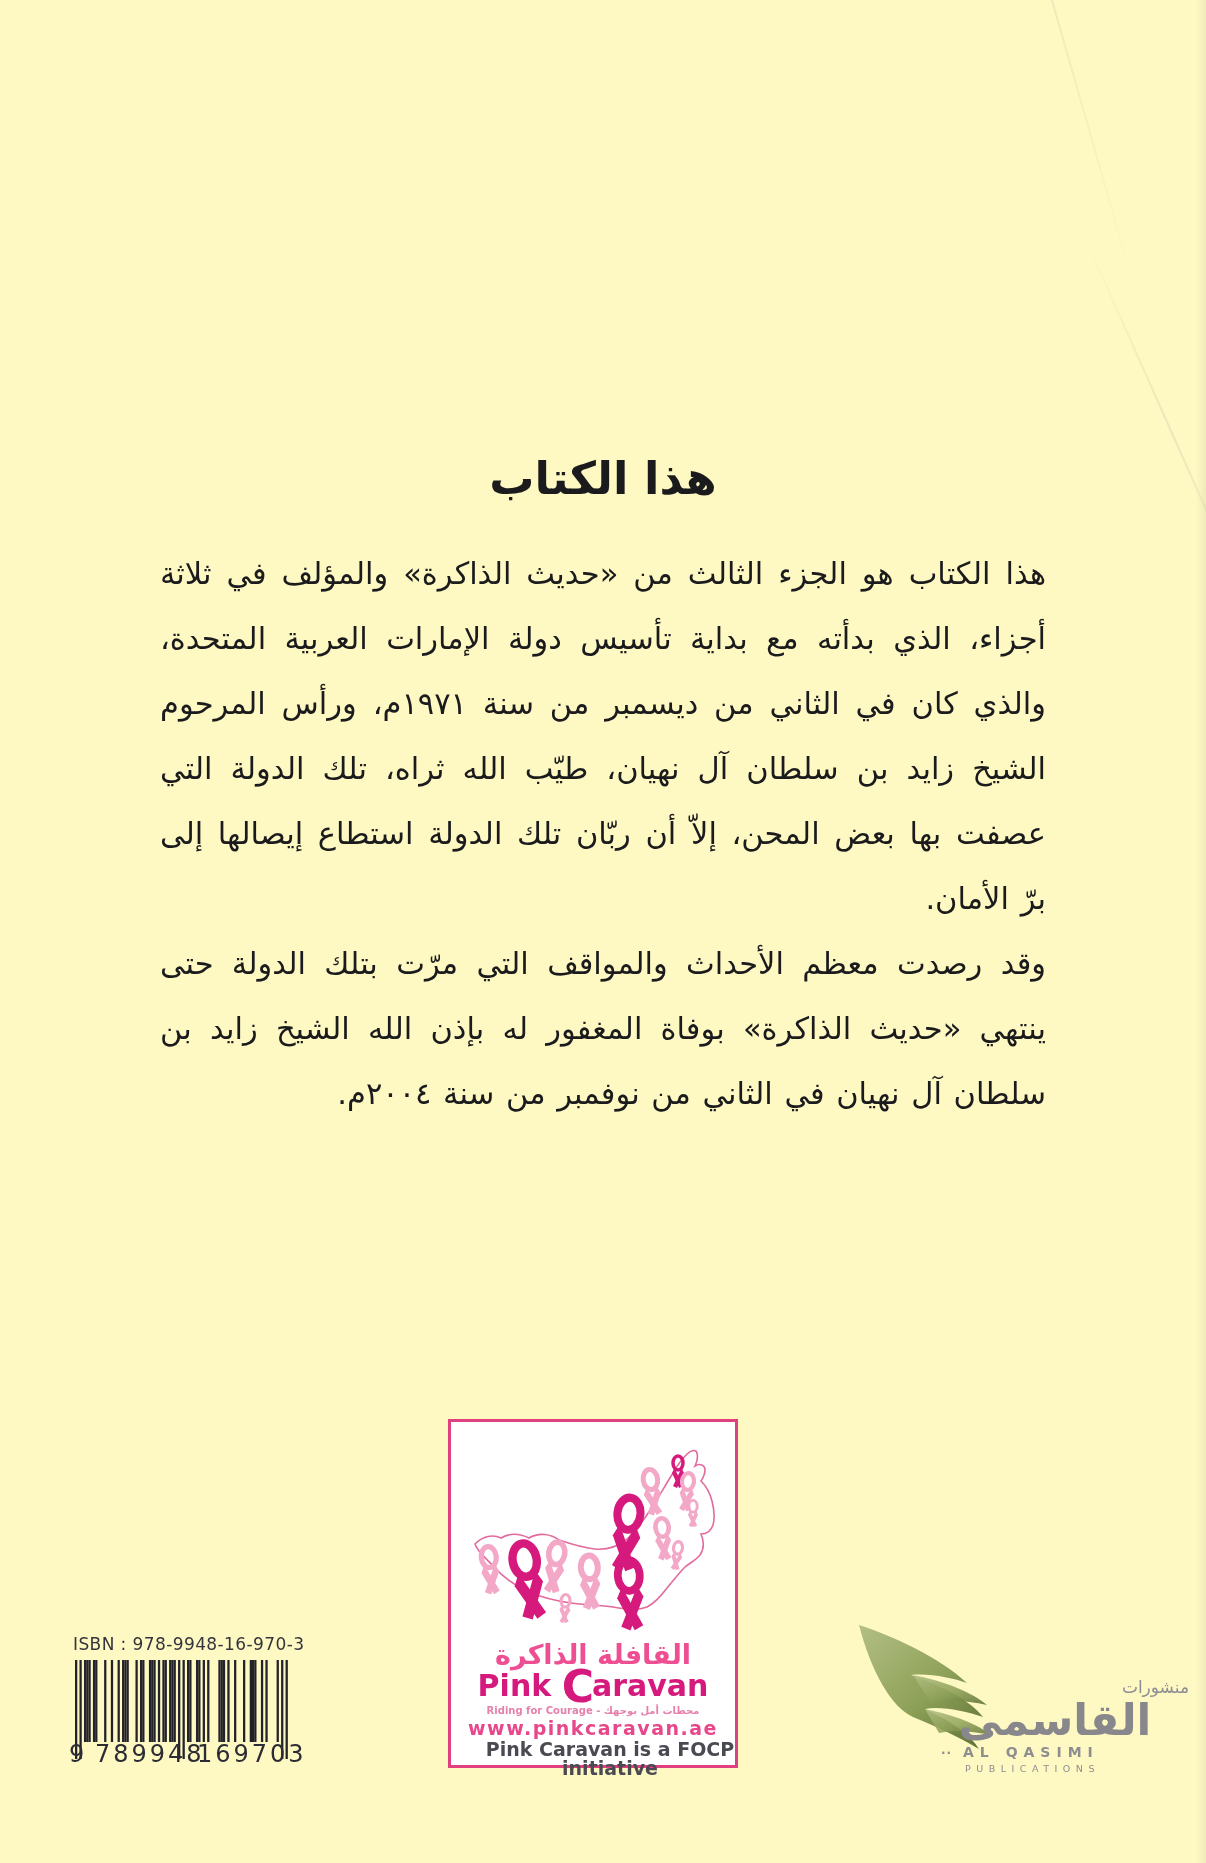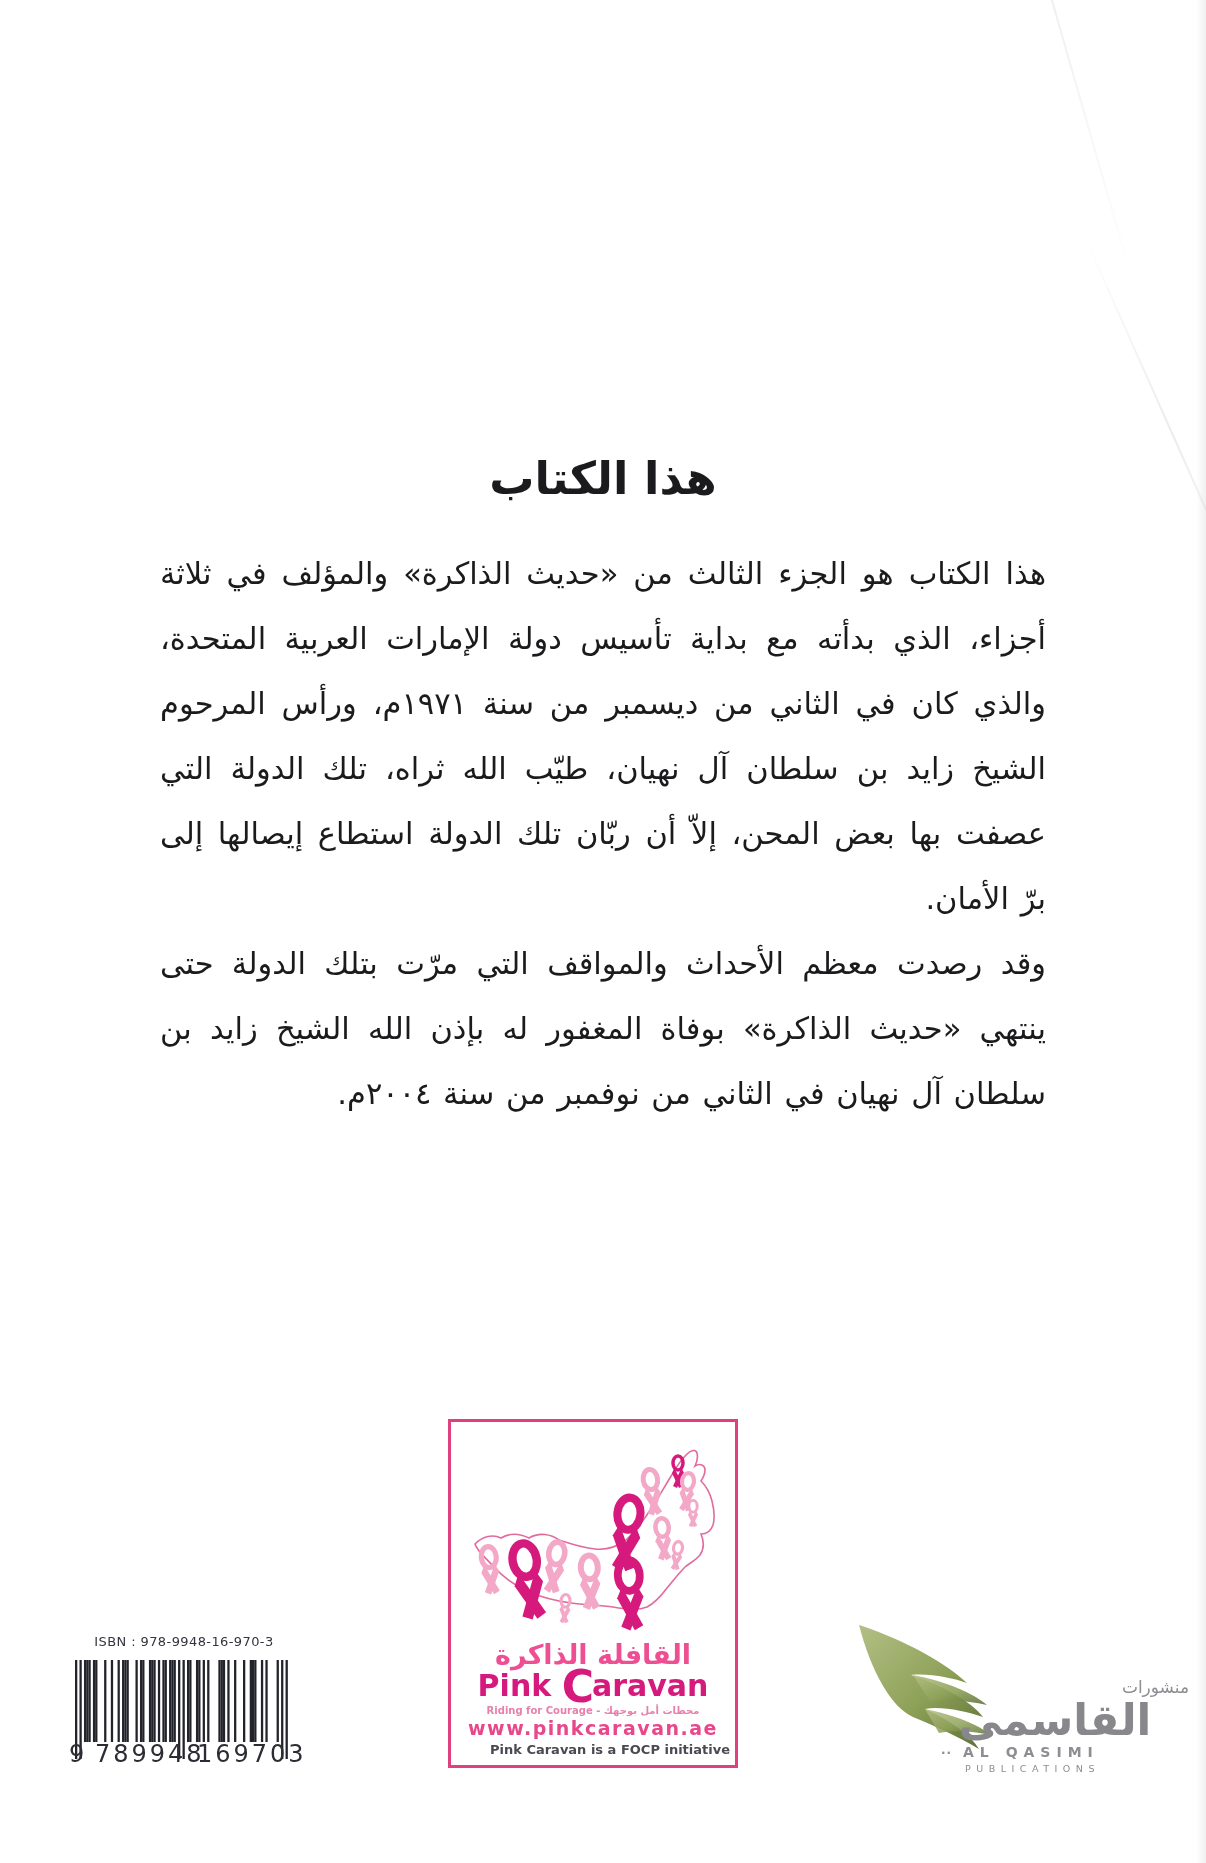--- a/index.html
+++ b/index.html
@@ -1,20 +1,20 @@
 <!DOCTYPE html>
 <html lang="ar"><head>
 <meta charset="utf-8">
 <style>
   * { margin:0; padding:0; box-sizing:border-box; }
   html,body { background:#e9e9ea; }
   body { font-family:"DejaVu Sans", sans-serif; }
   .page {
     position:relative; width:1206px; height:1863px; margin:0 auto;
-    background:#ffffff; overflow:hidden;
+    background:#fef9c3; overflow:hidden;
   }
   
   .crease { position:absolute; pointer-events:none; }
   .crease-1 { left:1048px; top:-10px; width:2px; height:300px;
     background:linear-gradient(rgba(90,95,105,.10), rgba(90,95,105,0));
     transform:rotate(-16deg); transform-origin:top; }
   .crease-2 { left:1085px; top:240px; width:2px; height:420px;
     background:linear-gradient(rgba(90,95,105,0), rgba(90,95,105,.12), rgba(90,95,105,0));
     transform:rotate(-24deg); transform-origin:top; }
   .page-edge { position:absolute; right:0; top:0; width:10px; height:100%;
@@ -34,26 +34,26 @@
     font-size:24px; font-weight:bold; color:#ee4b8c; }
   .charity-box { position:absolute; left:448px; top:1419px; width:290px; height:349px;
     border:3px solid #e0407f; background:#ffffff; }
   .map-wrap { position:absolute; left:8px; top:10px; width:268px; height:205px; }
   .pc-text { position:absolute; left:0; right:0; top:218px; text-align:center; }
   .pc-arabic { font-size:27px; font-weight:bold; color:#ee4f93; direction:rtl; line-height:30px; }
   .pc-english { font-size:30px; font-weight:bold; color:#d6197d; line-height:32px; }
   .pc-english .bigc { font-size:44px; vertical-align:-6px; letter-spacing:-2px; }
   .pc-tagline { font-size:10px; font-weight:bold; color:#e780ab; line-height:13px; margin-top:1px; }
   .pc-web { font-size:19px; font-weight:bold; color:#e8478b; letter-spacing:1.5px; line-height:23px; }
-  .pc-focp { font-size:13px; font-weight:bold; color:#4a4a52; line-height:19px;padding-left:34px; }
+  .pc-focp { font-size:19px; font-weight:bold; color:#4a4a52; line-height:19px;padding-left:34px; }
 
   
   .isbn-block { position:absolute; left:73px; top:1634px; width:222px; height:150px;
     color:#34343e; }
-  .isbn-label { font-size:13px; font-weight:500; letter-spacing:.4px; text-align:center;
+  .isbn-label { font-size:17px; font-weight:500; letter-spacing:.4px; text-align:center;
     white-space:nowrap; }
   .bars-svg { position:absolute; left:2px; top:26px; }
   .bars-svg rect { fill:#23232b; }
   .barcode-digits { position:absolute; top:106px; left:0; width:100%; height:30px;
     font-size:24px; color:#2c2c34; }
   .bd-left  { position:absolute; left:-4px; top:0; }
   .bd-g1 { position:absolute; left:22px;  top:0; letter-spacing:3px;text-align:center; }
   .bd-g2 { position:absolute; left:124px; top:0; letter-spacing:3px; }
 
   

